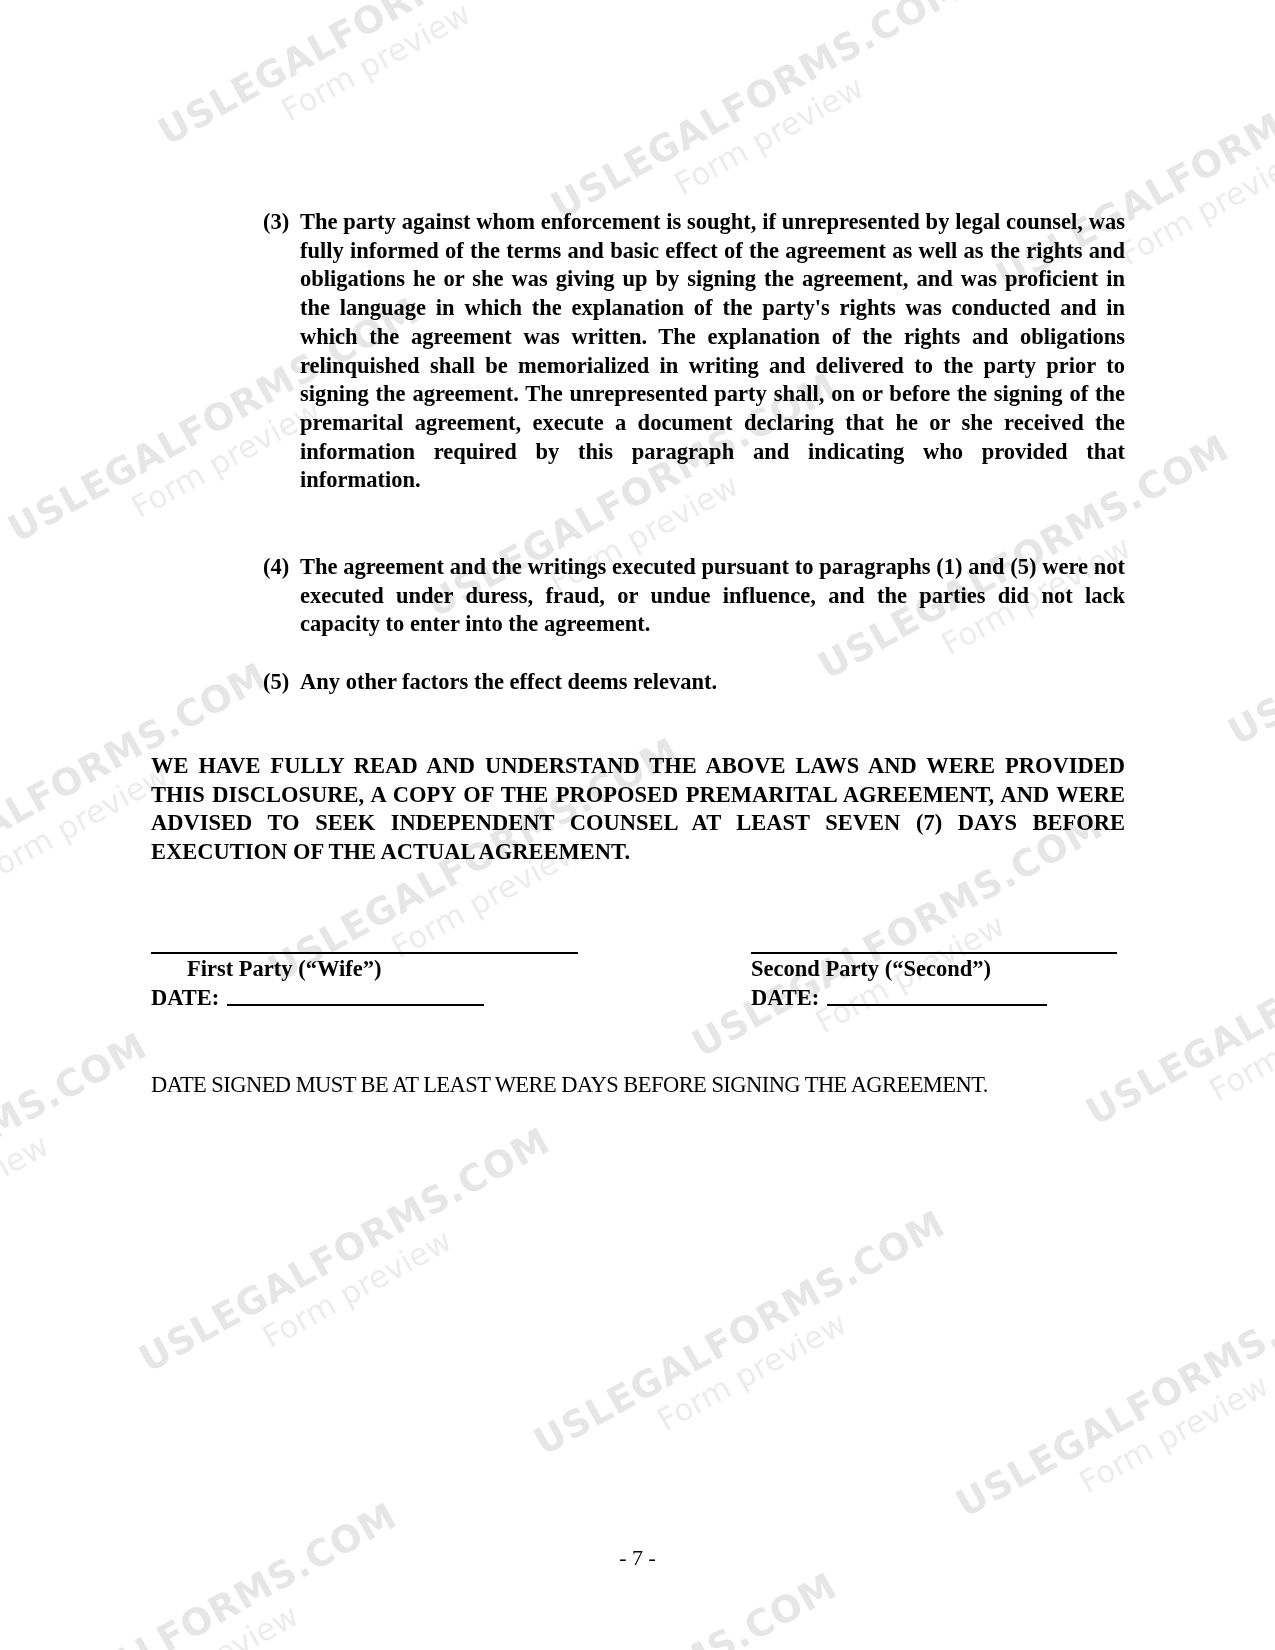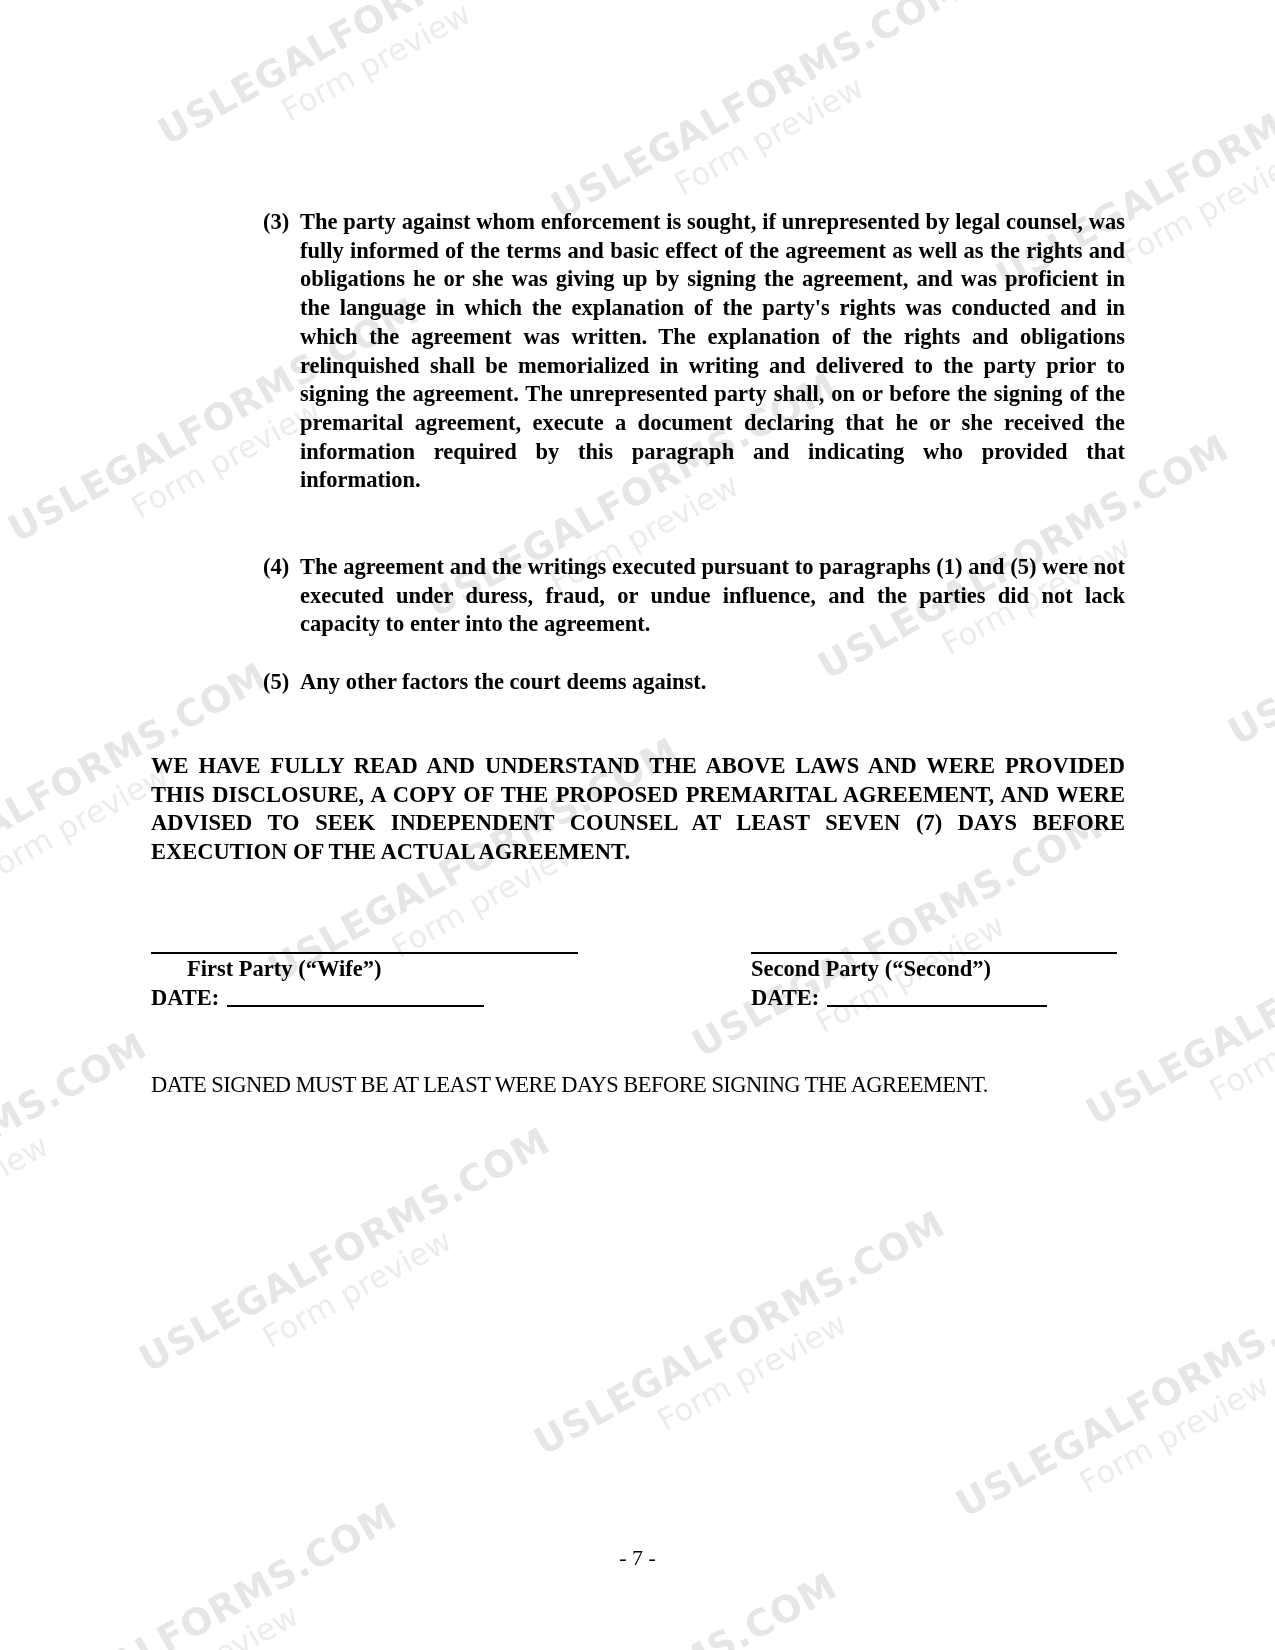--- a/index.html
+++ b/index.html
@@ -100,21 +100,21 @@
     }
     .sig-left-label { left: 151px; top: 955px; margin-left: 36px; }
     .sig-right-label { left: 751px; top: 955px; }
     .date-row {
       position: absolute;
       font-weight: bold;
       font-size: 22.5px;
       line-height: 28.7px;
       white-space: nowrap;
       display: flex;
-      align-items: center;
+      align-items: flex-start;
     }
     .date-left { left: 151px; top: 984px; }
     .date-right { left: 751px; top: 984px; }
     .date-field {
       display: inline-block;
       border-bottom: 2px solid #000;
       height: 20px;
       margin-left: 8px;
       margin-bottom: 5px;
     }
@@ -223,21 +223,21 @@
       <span class="text">The party against whom enforcement is sought, if unrepresented by legal counsel, was fully informed of the terms and basic effect of the agreement as well as the rights and obligations he or she was giving up by signing the agreement, and was proficient in the language in which the explanation of the party's rights was conducted and in which the agreement was written.  The explanation of the rights and obligations relinquished shall be memorialized in writing and delivered to the party prior to signing the agreement.  The unrepresented party shall, on or before the signing of the premarital agreement, execute a document declaring that he or she received the information required by this paragraph and indicating who provided that information.</span>
     </div>
 
     <div class="para p4">
       <span class="num">(4)</span>
       <span class="text">The agreement and the writings executed pursuant to paragraphs (1) and (5) were not executed under duress, fraud, or undue influence, and the parties did not lack capacity to enter into the agreement.</span>
     </div>
 
     <div class="para p5">
       <span class="num">(5)</span>
-      <span class="text">Any other factors the court deems against.</span>
+      <span class="text">Any other factors the effect deems relevant.</span>
     </div>
 
     <div class="ack">WE HAVE FULLY READ AND UNDERSTAND THE ABOVE LAWS AND WERE PROVIDED THIS DISCLOSURE, A COPY OF THE PROPOSED PREMARITAL AGREEMENT, AND WERE ADVISED TO SEEK INDEPENDENT COUNSEL AT LEAST SEVEN (7) DAYS BEFORE EXECUTION OF THE ACTUAL AGREEMENT.</div>
 
     <div class="sigline sig-left-line"></div>
     <div class="sigline sig-right-line"></div>
 
     <div class="sig-label sig-left-label">First Party (“Wife”)</div>
     <div class="sig-label sig-right-label">Second Party (“Second”)</div>
 

